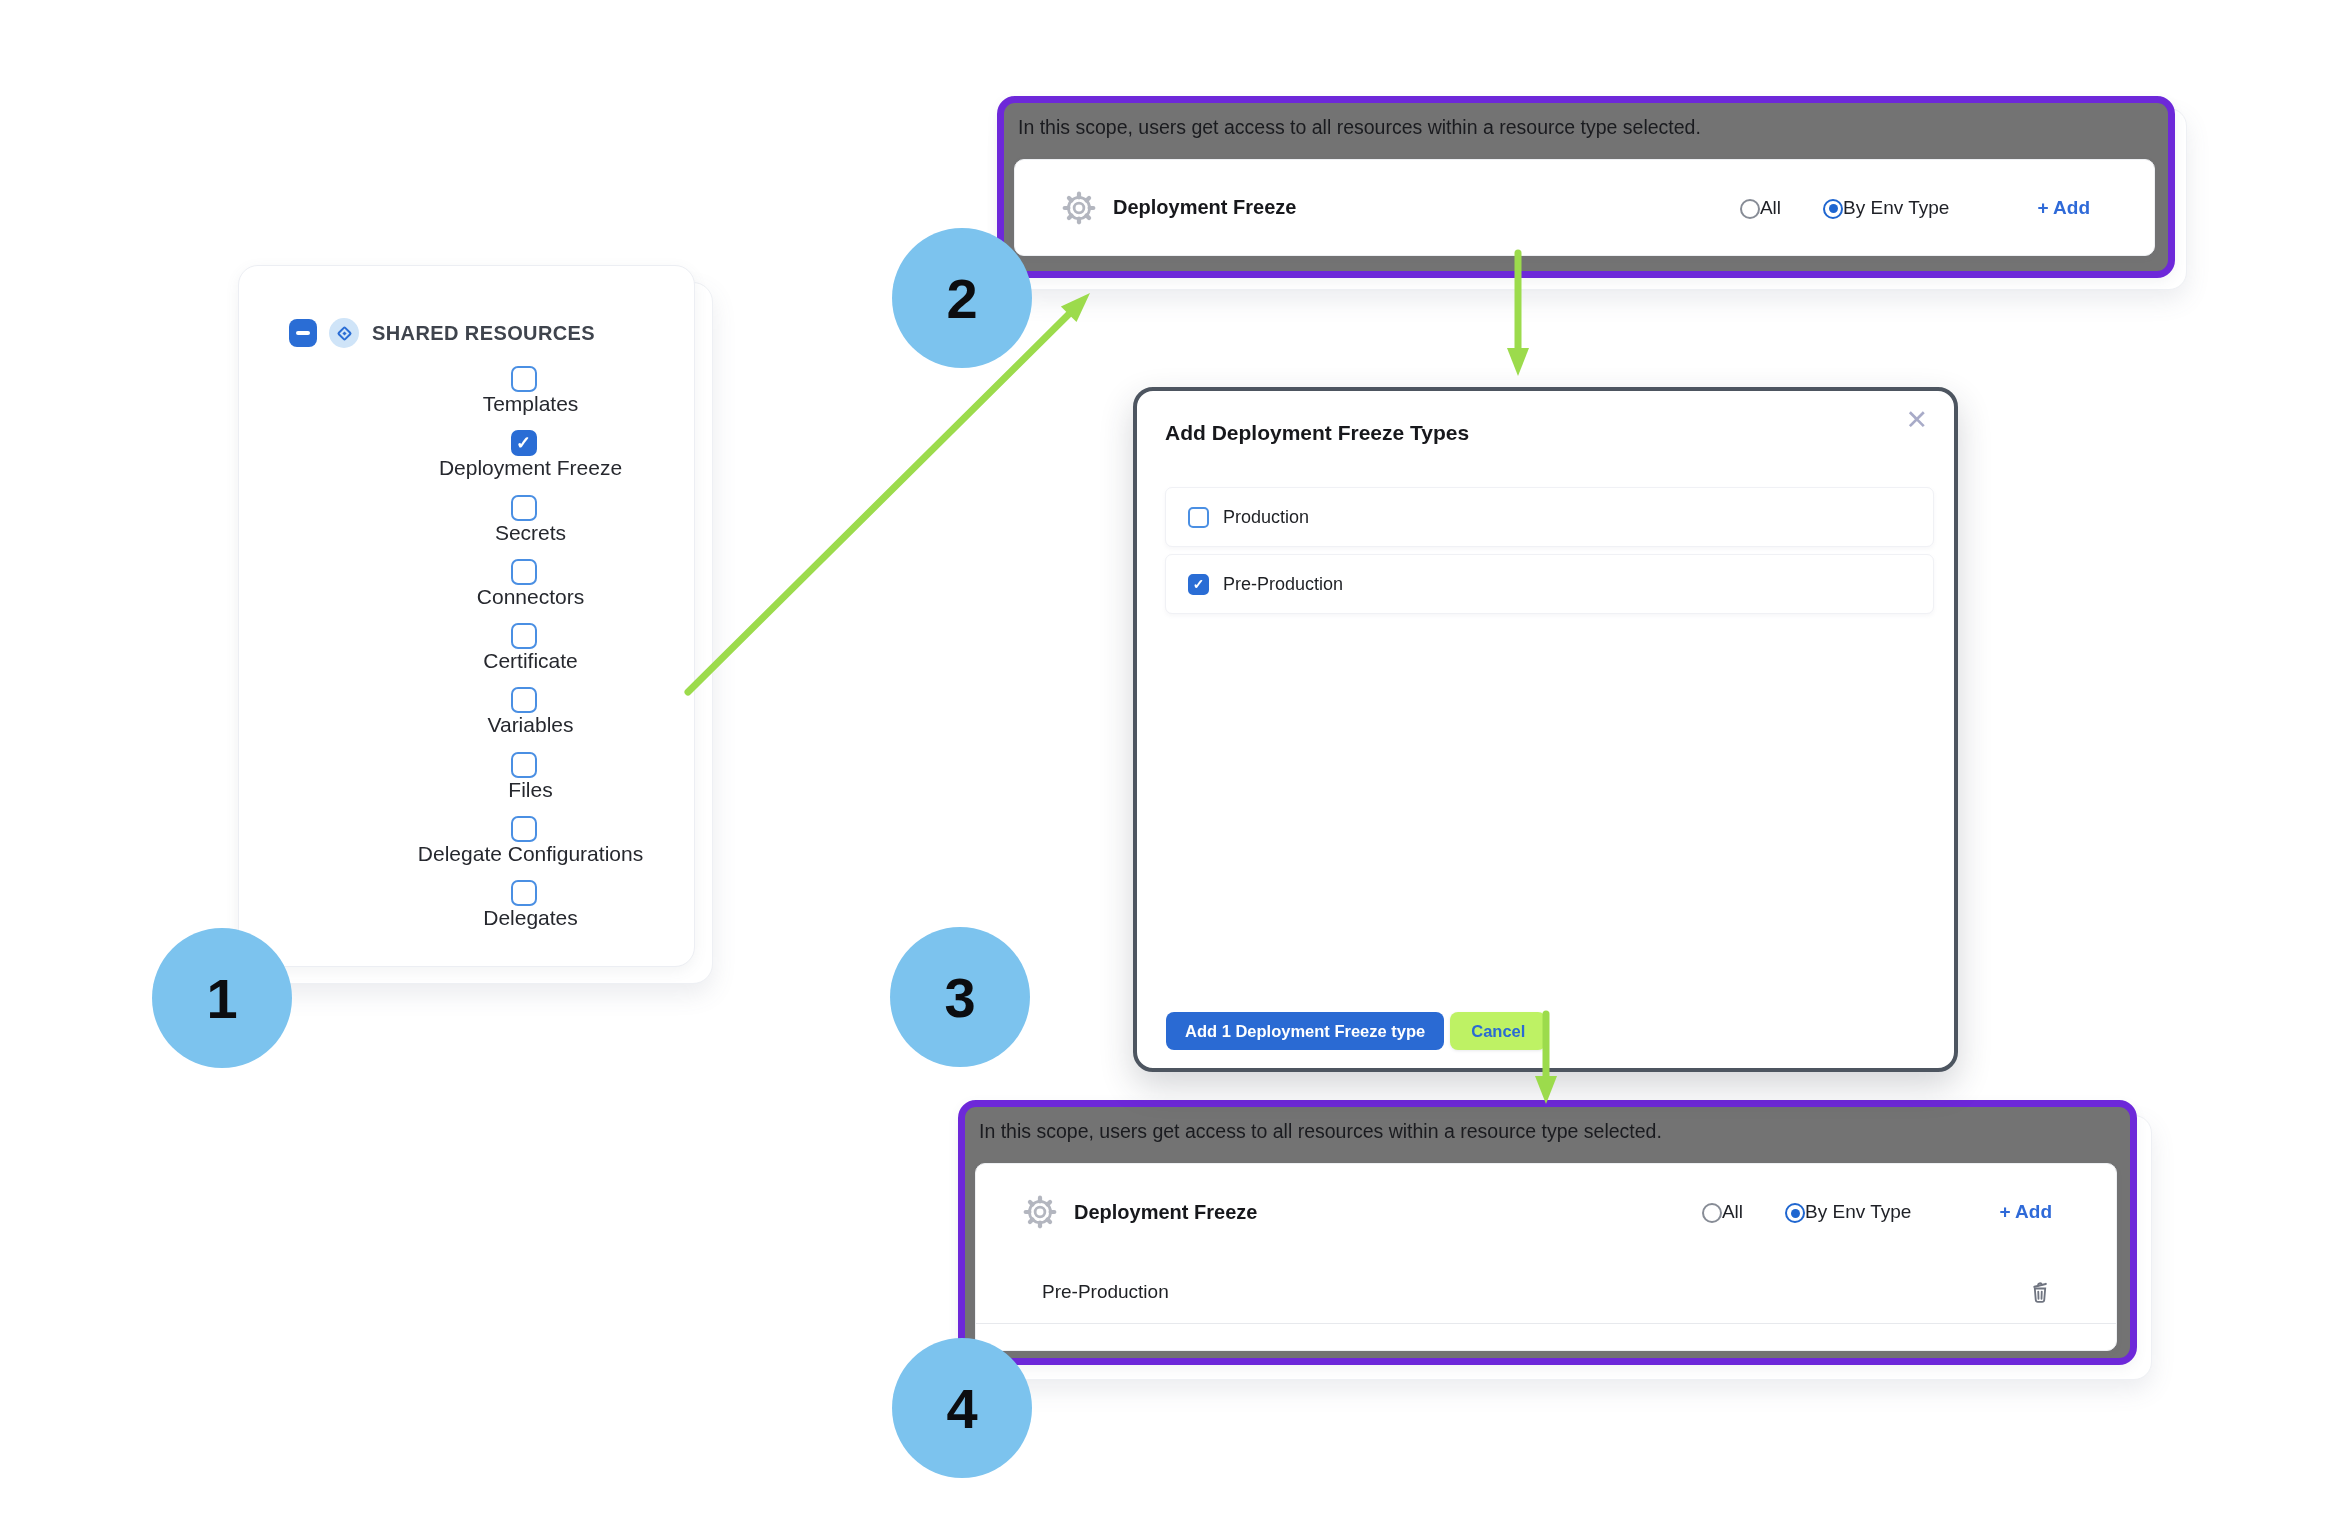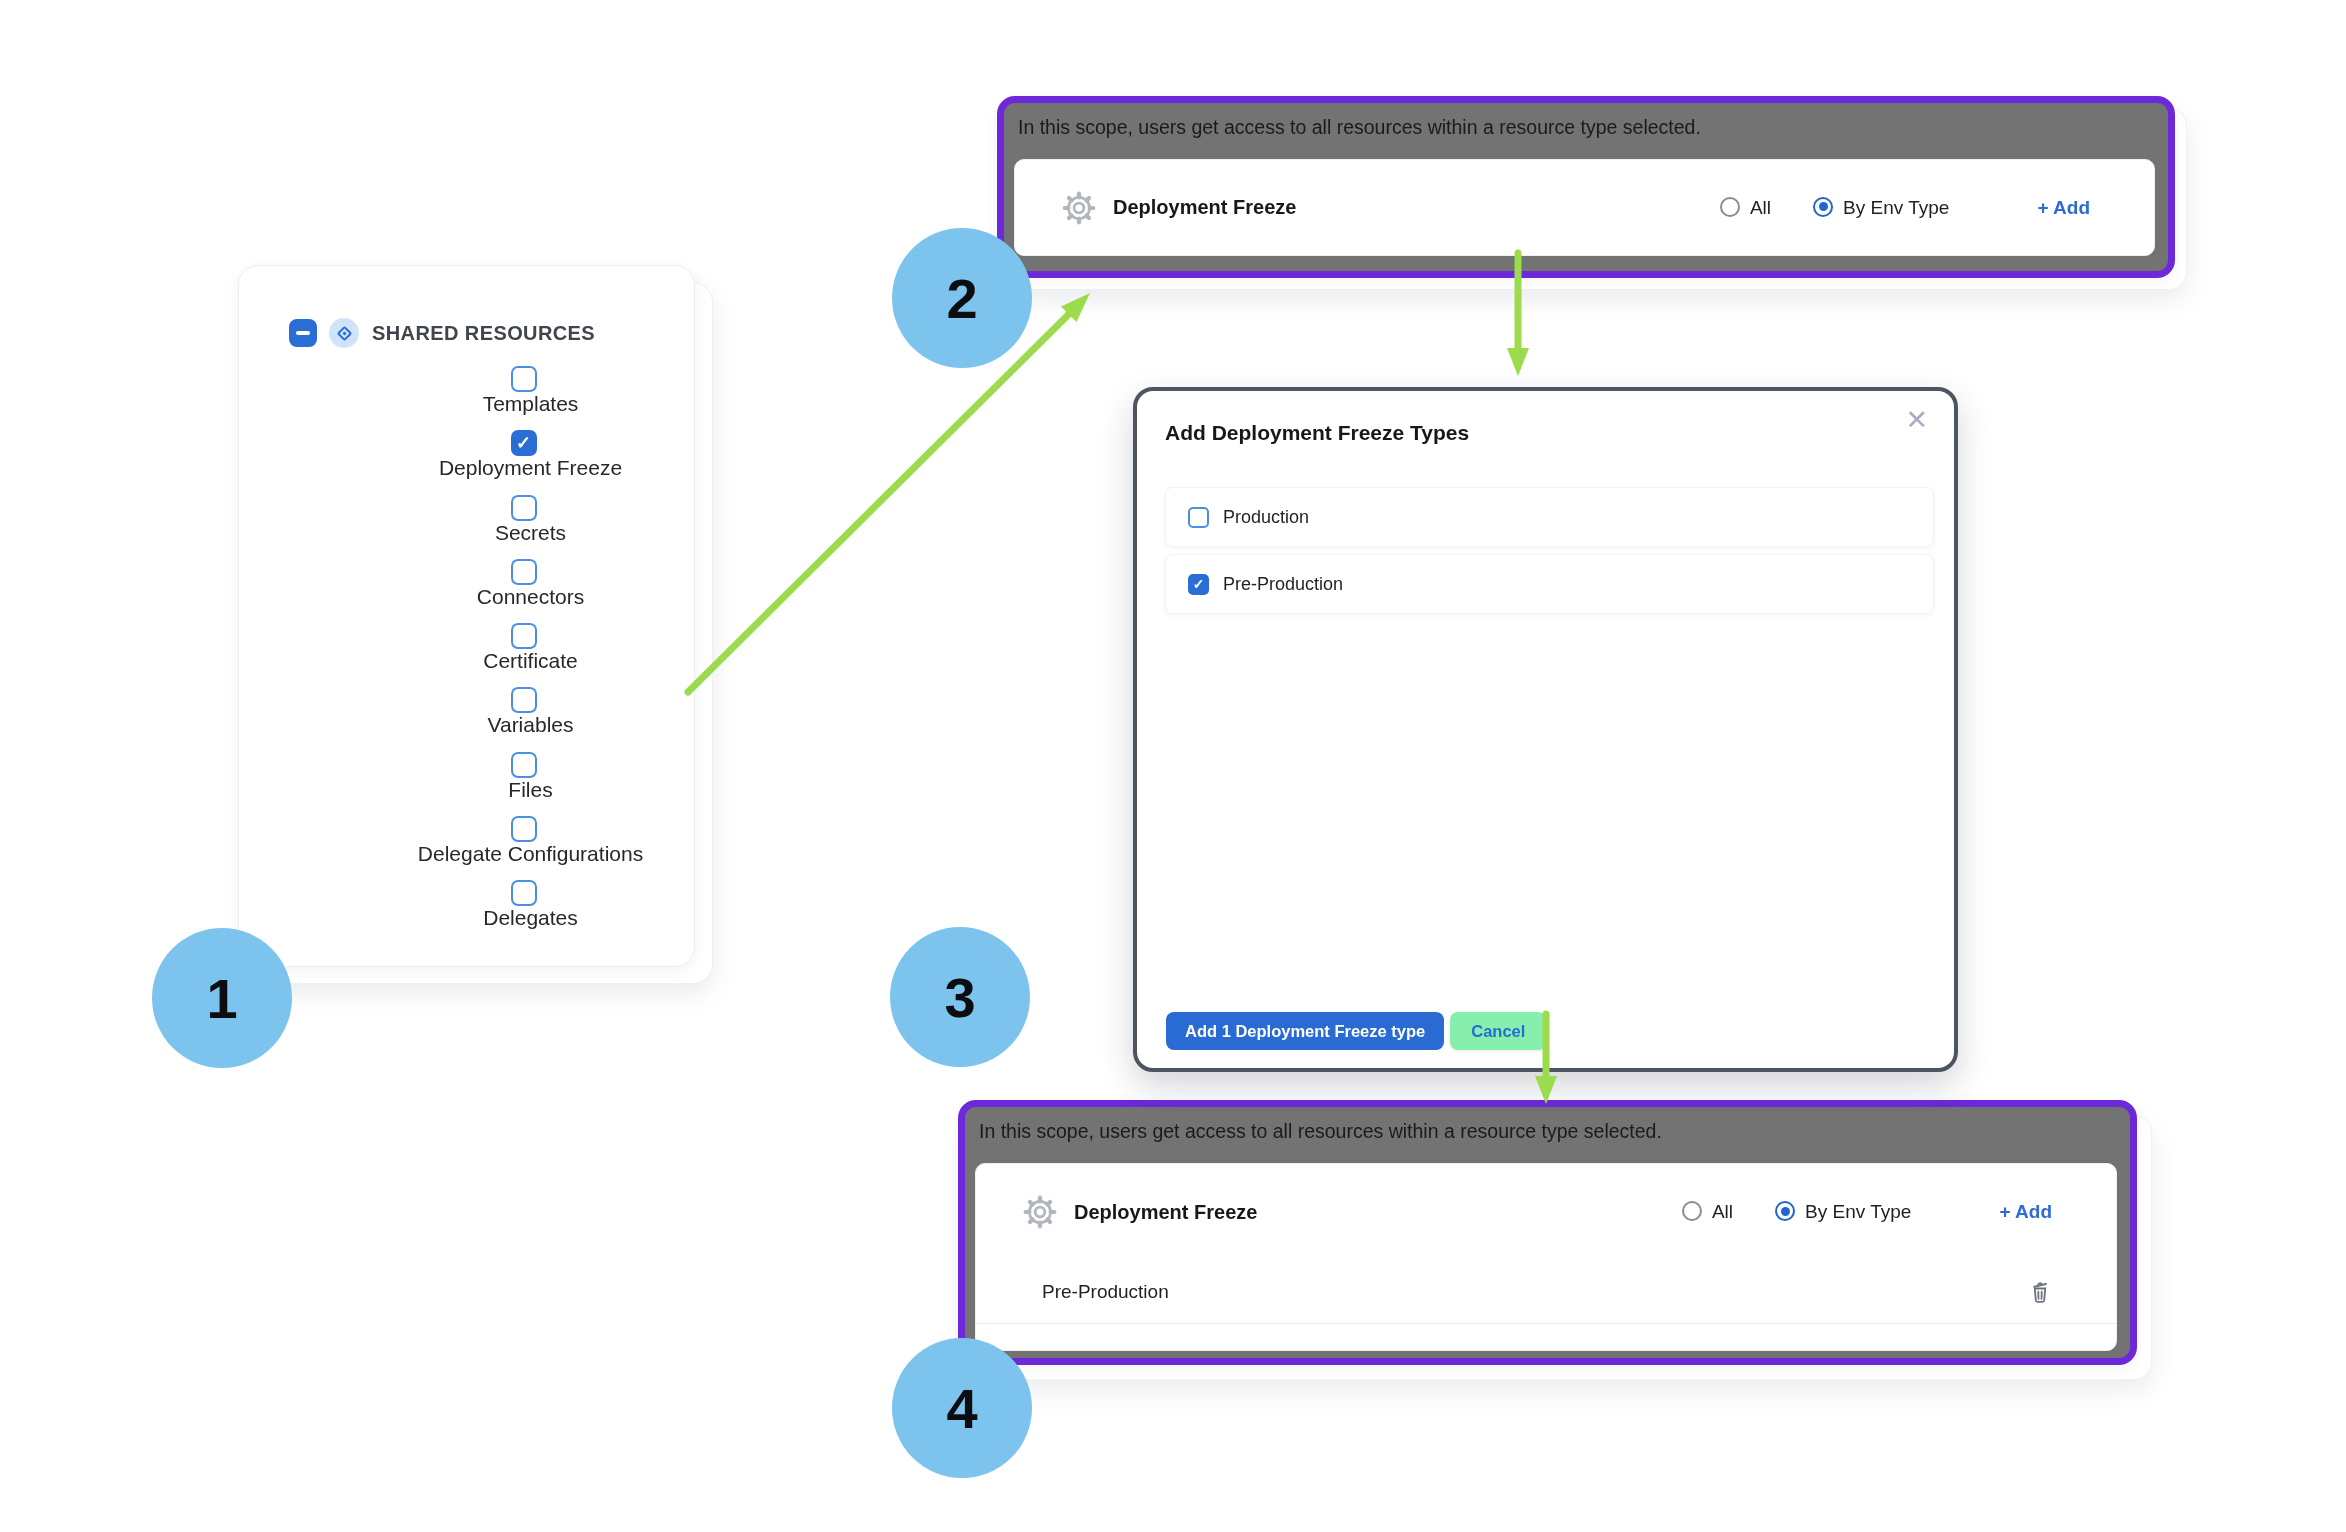--- a/index.html
+++ b/index.html
@@ -44,21 +44,21 @@
   .scope-desc { position:absolute; left:14px; top:13px; font-size:19.5px; color:#1a1b1f; white-space:nowrap; }
   .card { position:absolute; left:10px; top:56px; right:13px; background:#ffffff; border:1px solid #eef0f3;
           border-radius:10px; box-shadow:0 2px 6px rgba(100,110,130,.06); }
   .scope-top .card { height:97px; }
   .scope-bottom .card { height:188px; }
   .resource-row { display:flex; align-items:center; height:96px; padding:0 64px 0 46px; }
   .scope-top .resource-row { height:95px; }
   .gear { width:36px; height:36px; flex:0 0 auto; }
   .res-title { margin-left:16px; font-size:20px; font-weight:700; color:#17181c; white-space:nowrap; }
   .radio-group { margin-left:auto; display:flex; align-items:center; gap:42px; }
-  .radio-opt { display:flex; align-items:flex-start; gap:10px; cursor:pointer; }
+  .radio-opt { display:flex; align-items:flex-end; cursor:pointer; }
   .radio { width:20px; height:20px; border:2px solid #878c96; border-radius:50%; background:#fff;
            display:inline-flex; align-items:center; justify-content:center; flex:0 0 auto; }
   .radio.checked { border-color:#1f66d0; }
   .radio.checked::after { content:""; width:9px; height:9px; border-radius:50%; background:#1f66d0; }
   .radio-label { font-size:19px; color:#1e2026; white-space:nowrap; }
   .add-link { margin-left:88px; font-size:19px; font-weight:700; color:#2f6ad8; white-space:nowrap; cursor:pointer; }
   .selected-row { display:flex; align-items:center; height:64px; padding:0 63px 0 66px;
                   border-bottom:1px solid #e7e9ed; }
   .selected-label { font-size:19px; color:#1e2024; }
   .trash-btn { margin-left:auto; width:26px; height:26px; cursor:pointer; }
@@ -77,21 +77,21 @@
   .modal-row.r2 { top:163px; }
   .cb-sm { width:21px; height:21px; border:2px solid #4a8fe3; border-radius:5px; background:#fff;
            display:inline-flex; align-items:center; justify-content:center; flex:0 0 auto; }
   .cb-sm.checked { background:#2a6dd5; border-color:#2a6dd5; }
   .cb-sm.checked::after { content:"✓"; color:#fff; font-size:14px; font-weight:700; line-height:1; }
   .modal-row .opt-label { margin-left:14px; font-size:18px; color:#1e2024; }
   .modal-footer { position:absolute; left:29px; bottom:18px; display:flex; gap:6px; }
   .btn { height:38px; border:none; border-radius:8px; font-family:"Liberation Sans",sans-serif;
          font-size:16.5px; cursor:pointer;text-align:center; }
   .btn-primary { background:#2a6ad3; color:#ffffff; font-weight:700; padding:0 19px; }
-  .btn-secondary { background:#86efac; color:#2a6ad3; font-weight:600; padding:0 21px;
+  .btn-secondary { background:#bef264; color:#2a6ad3; font-weight:600; padding:0 21px;
                    box-shadow:0 1px 3px rgba(100,110,130,.15); }
 
   
   .step-circle { position:absolute; width:140px; height:140px; border-radius:50%; background:#7cc3ee;
                  display:flex; align-items:center; justify-content:center; z-index:5; }
   .step-circle span { font-size:56px; font-weight:600; color:#0c0d10; }
   .c1 { left:152px; top:928px; }
   .c2 { left:892px; top:228px; }
   .c3 { left:890px; top:927px; }
   .c4 { left:892px; top:1338px; }

